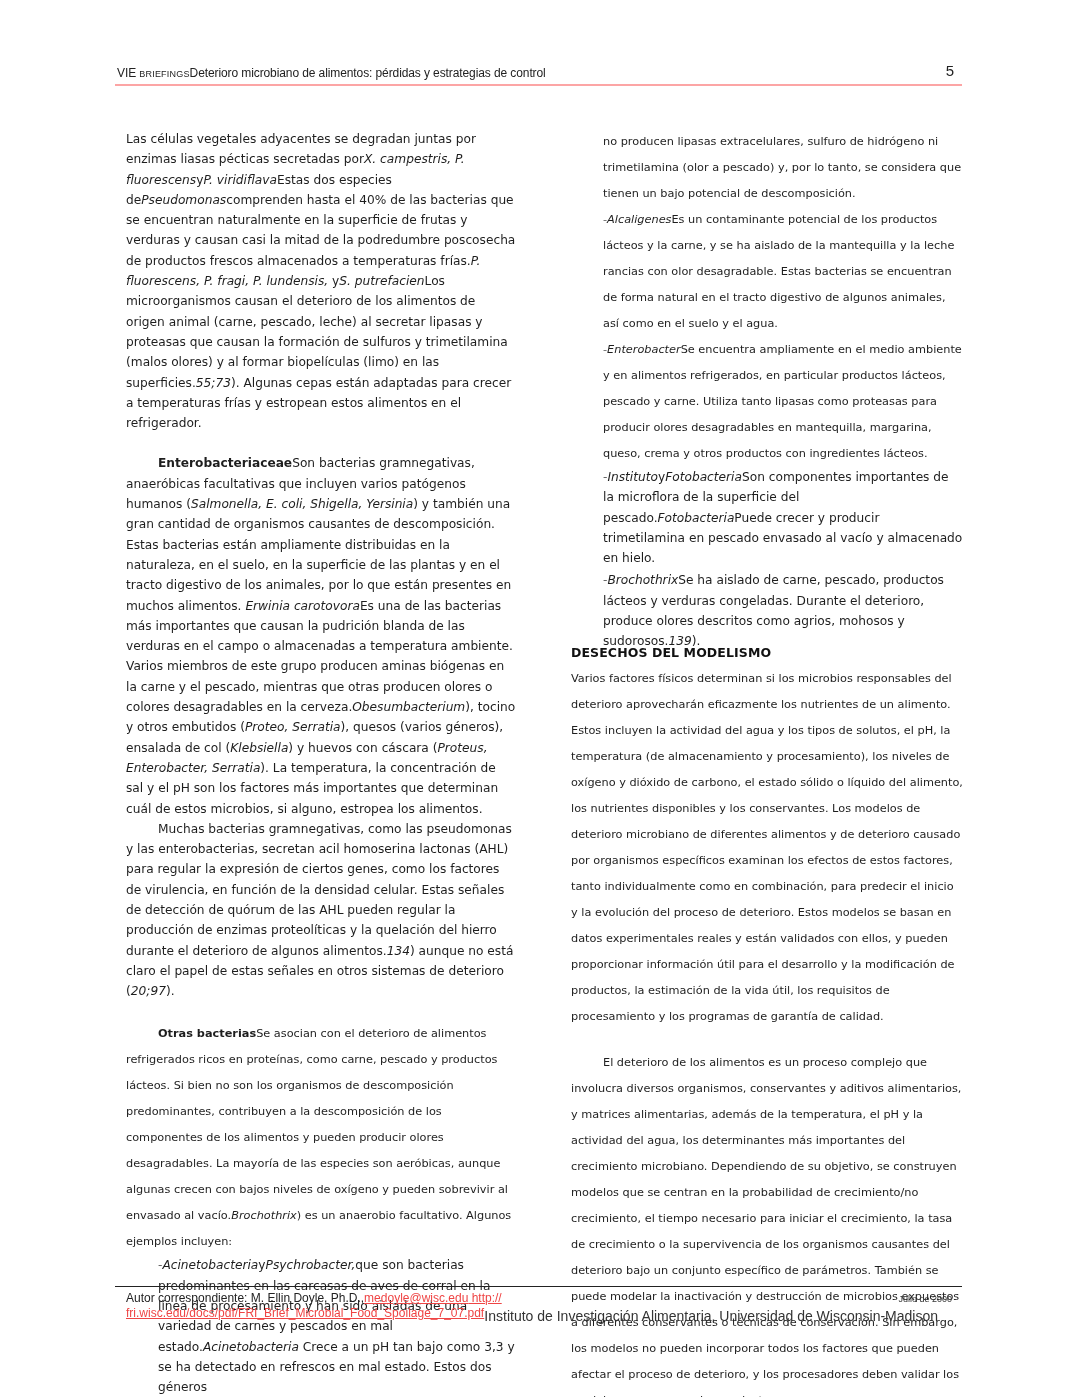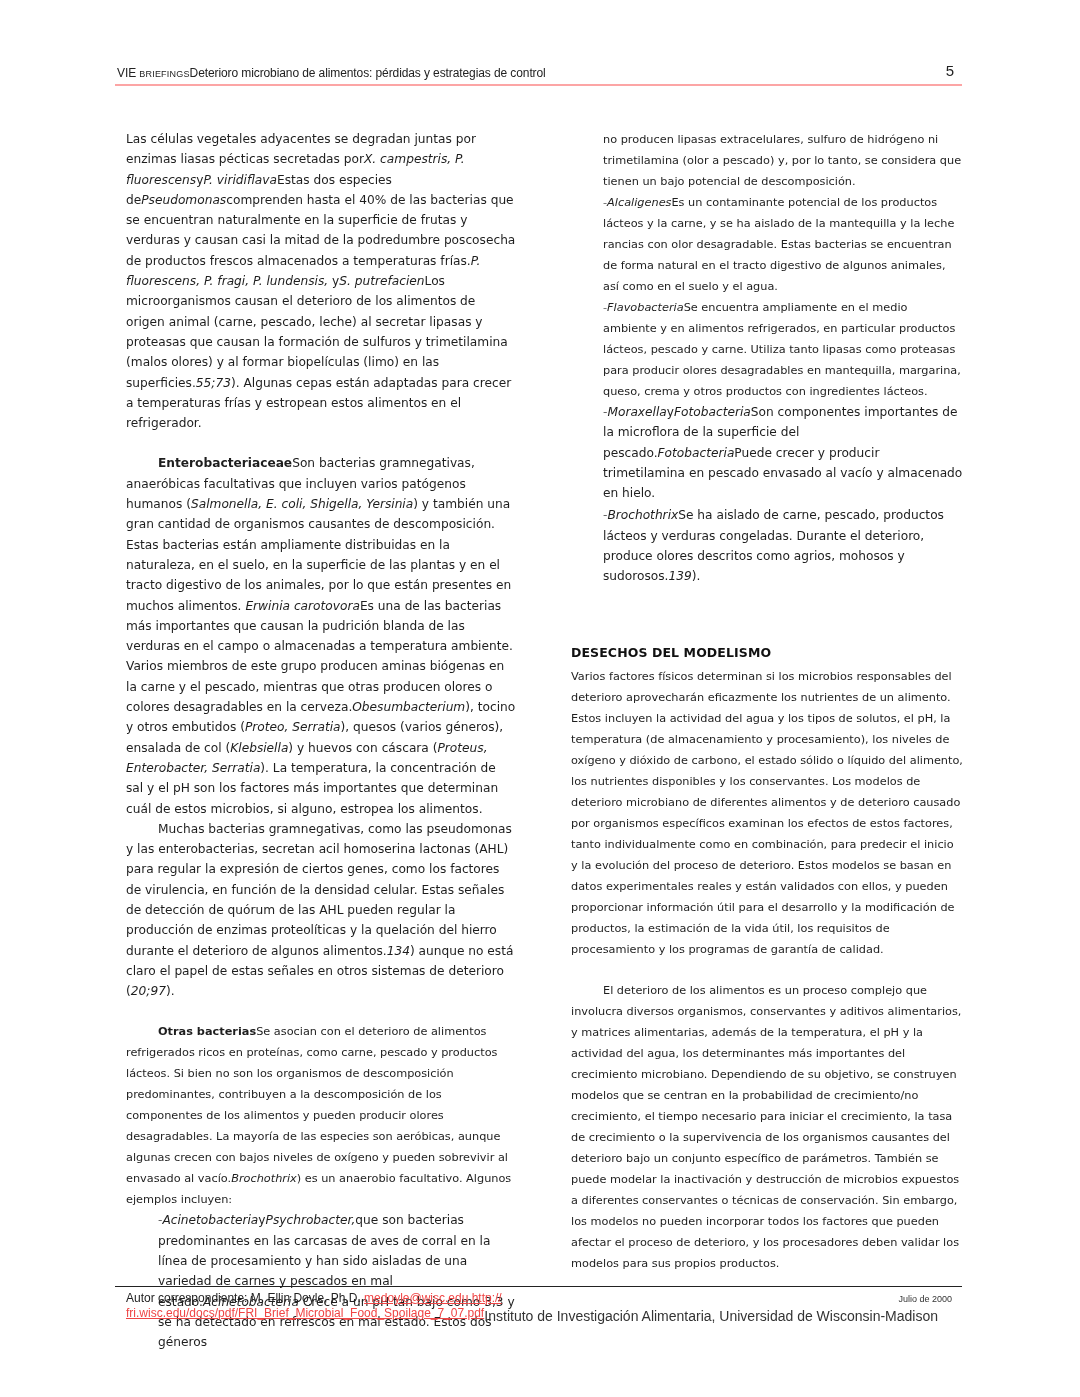--- a/index.html
+++ b/index.html
@@ -6,21 +6,21 @@
   body { width: 1080px; height: 1397px; position: relative; overflow: hidden;
          font-family: "DejaVu Sans", "Liberation Sans", sans-serif; color: #1e1e1e; }
   .header { position: absolute; left: 115px; top: 62px; width: 847px; height: 22px;
             border-bottom: 2px solid #fca5a5; }
   .header-title { position: absolute; left: 2px; top: 4px; font-family: "Liberation Sans", sans-serif;
                   font-size: 12px; color: #222; letter-spacing: -0.1px; }
   .header-title .sc { font-size: 9px; letter-spacing: 0.2px; }
   .page-num { position: absolute; right: 8px; top: 0px; font-family: "Liberation Sans", sans-serif; font-size: 15px; color: #222; }
   .col { position: absolute; }
   .lh20 { font-size: 12.2px; line-height: 20.3px; }
-  .lh20s { font-size: 11.3px; line-height: 21px; }
+  .lh20s { font-size: 11.3px; line-height: 26px; }
   p { margin: 0; }
   .indent { text-indent: 32px; }
   .bullet { padding-left: 32px; }
   .dash { color: #666; }
   em { font-style: italic; }
   b { font-weight: bold; }
   .h2 { font-weight: bold; font-size: 12.5px; letter-spacing: 0.1px; color: #111; }
   .footer-rule { position: absolute; left: 115px; top: 1286px; width: 847px; border-top: 1px solid #222; }
   .footer-left { position: absolute; left: 126px; top: 1291px; font-family: "Liberation Sans", sans-serif; font-size: 12px; line-height: 15px; color: #222; }
   .footer-left a { color: #ef4444; text-decoration: underline; }
@@ -45,22 +45,22 @@
   <p class="lh20 indent"><span>Muchas bacterias gramnegativas, como las pseudomonas y las enterobacterias, secretan acil homoserina lactonas (AHL) para regular la expresión de ciertos genes, como los factores de virulencia, en función de la densidad celular. Estas señales de detección de quórum de las AHL pueden regular la producción de enzimas proteolíticas y la quelación del hierro durante el deterioro de algunos alimentos.</span><em>134</em><span>) aunque no está claro el papel de estas señales en otros sistemas de deterioro (</span><em>20;97</em><span>).</span></p>
 
   <p class="lh20s indent" style="margin-top:20px;"><b>Otras bacterias</b><span>Se asocian con el deterioro de alimentos refrigerados ricos en proteínas, como carne, pescado y productos lácteos. Si bien no son los organismos de descomposición predominantes, contribuyen a la descomposición de los componentes de los alimentos y pueden producir olores desagradables. La mayoría de las especies son aeróbicas, aunque algunas crecen con bajos niveles de oxígeno y pueden sobrevivir al envasado al vacío.</span><em>Brochothrix</em><span>) es un anaerobio facultativo. Algunos ejemplos incluyen:</span></p>
 
   <p class="lh20 bullet"><span class="dash">-</span><em>Acinetobacteria</em><span>y</span><em>Psychrobacter,</em><span>que son bacterias predominantes en las carcasas de aves de corral en la línea de procesamiento y han sido aisladas de una variedad de carnes y pescados en mal estado.</span><em>Acinetobacteria</em><span> Crece a un pH tan bajo como 3,3 y se ha detectado en refrescos en mal estado. Estos dos géneros</span></p>
 </div>
 
 <div class="col" style="left:603px; top:129px; width:360px;">
   <p class="lh20s">no producen lipasas extracelulares, sulfuro de hidrógeno ni trimetilamina (olor a pescado) y, por lo tanto, se considera que tienen un bajo potencial de descomposición.</p>
   <p class="lh20s"><span class="dash">-</span><em>Alcaligenes</em><span>Es un contaminante potencial de los productos lácteos y la carne, y se ha aislado de la mantequilla y la leche rancias con olor desagradable. Estas bacterias se encuentran de forma natural en el tracto digestivo de algunos animales, así como en el suelo y el agua.</span></p>
-  <p class="lh20s"><span class="dash">-</span><em>Flavobacteria</em><span>Se encuentra ampliamente en el medio ambiente y en alimentos refrigerados, en particular productos lácteos, pescado y carne. Utiliza tanto lipasas como proteasas para producir olores desagradables en mantequilla, margarina, queso, crema y otros productos con ingredientes lácteos.</span></p>
-  <p class="lh20"><span class="dash">-</span><em>Moraxella</em><span>y</span><em>Fotobacteria</em><span>Son componentes importantes de la microflora de la superficie del pescado.</span><em>Fotobacteria</em><span>Puede crecer y producir trimetilamina en pescado envasado al vacío y almacenado en hielo.</span></p>
+  <p class="lh20s"><span class="dash">-</span><em>Enterobacter</em><span>Se encuentra ampliamente en el medio ambiente y en alimentos refrigerados, en particular productos lácteos, pescado y carne. Utiliza tanto lipasas como proteasas para producir olores desagradables en mantequilla, margarina, queso, crema y otros productos con ingredientes lácteos.</span></p>
+  <p class="lh20"><span class="dash">-</span><em>Instituto</em><span>y</span><em>Fotobacteria</em><span>Son componentes importantes de la microflora de la superficie del pescado.</span><em>Fotobacteria</em><span>Puede crecer y producir trimetilamina en pescado envasado al vacío y almacenado en hielo.</span></p>
   <p class="lh20" style="margin-top:2px;"><span class="dash">-</span><em>Brochothrix</em><span>Se ha aislado de carne, pescado, productos lácteos y verduras congeladas. Durante el deterioro, produce olores descritos como agrios, mohosos y sudorosos.</span><em>139</em><span>).</span></p>
 </div>
 
 <div class="col" style="left:571px; top:645px; width:392px;">
   <div class="h2">DESECHOS DEL MODELISMO</div>
   <p class="lh20s" style="margin-top:6px;">Varios factores físicos determinan si los microbios responsables del deterioro aprovecharán eficazmente los nutrientes de un alimento. Estos incluyen la actividad del agua y los tipos de solutos, el pH, la temperatura (de almacenamiento y procesamiento), los niveles de oxígeno y dióxido de carbono, el estado sólido o líquido del alimento, los nutrientes disponibles y los conservantes. Los modelos de deterioro microbiano de diferentes alimentos y de deterioro causado por organismos específicos examinan los efectos de estos factores, tanto individualmente como en combinación, para predecir el inicio y la evolución del proceso de deterioro. Estos modelos se basan en datos experimentales reales y están validados con ellos, y pueden proporcionar información útil para el desarrollo y la modificación de productos, la estimación de la vida útil, los requisitos de procesamiento y los programas de garantía de calidad.</p>
   <p class="lh20s indent" style="margin-top:20px;">El deterioro de los alimentos es un proceso complejo que involucra diversos organismos, conservantes y aditivos alimentarios, y matrices alimentarias, además de la temperatura, el pH y la actividad del agua, los determinantes más importantes del crecimiento microbiano. Dependiendo de su objetivo, se construyen modelos que se centran en la probabilidad de crecimiento/no crecimiento, el tiempo necesario para iniciar el crecimiento, la tasa de crecimiento o la supervivencia de los organismos causantes del deterioro bajo un conjunto específico de parámetros. También se puede modelar la inactivación y destrucción de microbios expuestos a diferentes conservantes o técnicas de conservación. Sin embargo, los modelos no pueden incorporar todos los factores que pueden afectar el proceso de deterioro, y los procesadores deben validar los modelos para sus propios productos.</p>
 </div>
 
 <div class="footer-rule"></div>

